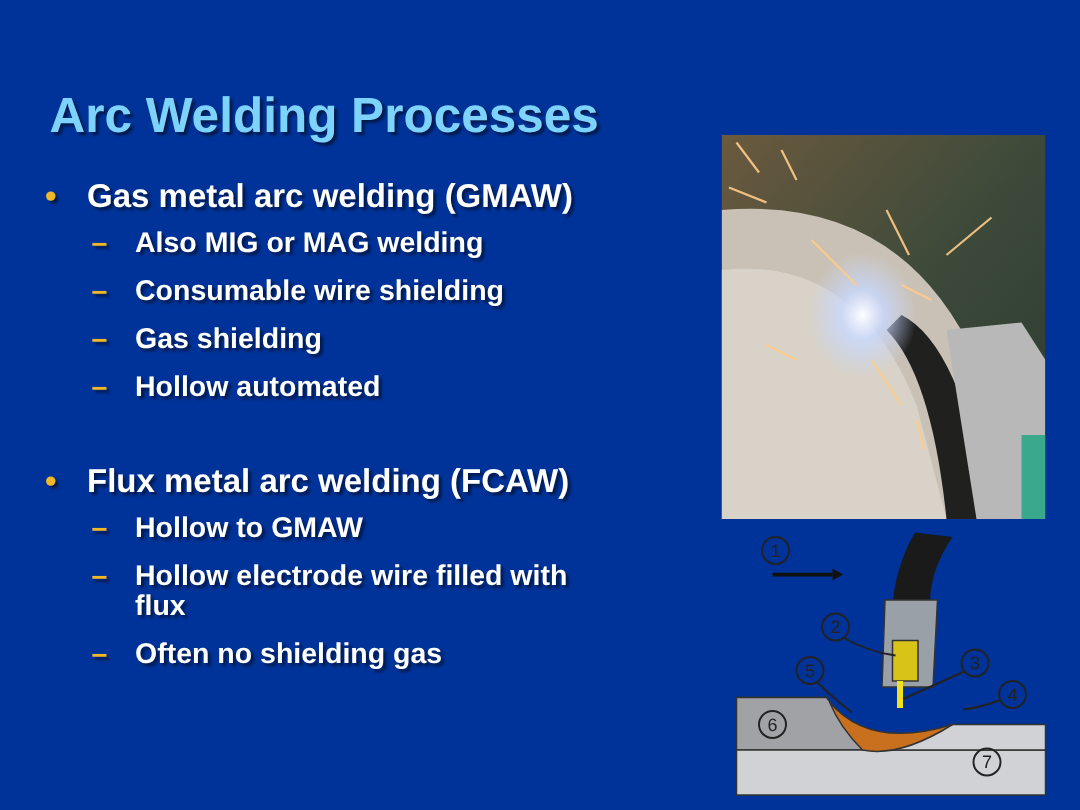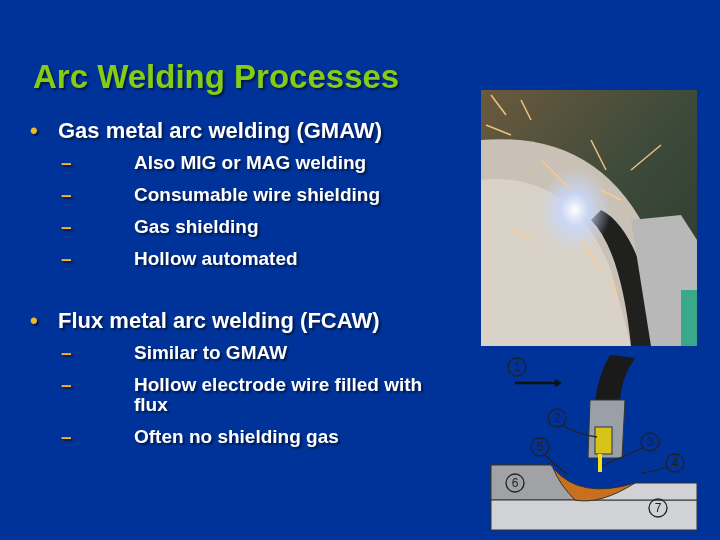--- a/index.html
+++ b/index.html
@@ -1,23 +1,23 @@
 <!DOCTYPE html>
 <html><head>
 <meta charset="utf-8">
 <style>
   html, body { margin:0; padding:0; }
   body { width:720px; height:540px; background:#003399; position:relative; overflow:hidden; font-family:"Liberation Sans", sans-serif; }
-  .title { position:absolute; left:33px; top:58px; color:#84cc16; font-size:33px; font-weight:bold; text-shadow:2px 2px 2px #001a4d; margin:0; }
+  .title { position:absolute; left:33px; top:58px; color:#7dd3fc; font-size:33px; font-weight:bold; text-shadow:2px 2px 2px #001a4d; margin:0; }
   .bullets { position:absolute; left:30px; top:118px; color:#fff; }
   .l1 { font-size:22px; font-weight:bold; text-shadow:2px 2px 2px #001a4d; display:flex; margin:0; }
   .l1 .dot { color:#f0b828; width:28px; display:inline-block; }
   .l2 { font-size:19px; font-weight:bold; text-shadow:2px 2px 2px #001a4d; display:flex; margin:0 0 0 31px; line-height:20px; }
   .l2 .dash { color:#f0b828; width:29px; display:inline-block; flex:none; }
-  .l2 .txt { width:320px;margin-left:44px; }
+  .l2 .txt { width:320px; }
   .photo { position:absolute; left:481px; top:90px; width:216px; height:256px; overflow:hidden; }
   .diagram { position:absolute; left:480px; top:340px; width:240px; height:200px; }
 </style>
 </head>
 <body>
 
 <h1 class="title">Arc Welding Processes</h1>
 
 <div class="bullets">
   <div class="l1" style="margin-top:0">
@@ -40,21 +40,21 @@
       <span class="dash">–</span>
       <span class="txt">Hollow automated</span>
     </div>
 
   <div class="l1" style="margin-top:39px">
       <span class="dot">•</span>
       <span>Flux metal arc welding (FCAW)</span>
     </div>
   <div class="l2" style="margin-top:9px">
       <span class="dash">–</span>
-      <span class="txt">Similar to GMAW</span>
+      <span class="txt">Hollow to GMAW</span>
     </div>
   <div class="l2" style="margin-top:12px">
       <span class="dash">–</span>
       <span class="txt" style="width:320px">Hollow electrode wire filled with flux</span>
     </div>
   <div class="l2" style="margin-top:12px">
       <span class="dash">–</span>
       <span class="txt">Often no shielding gas</span>
     </div>
 </div>

